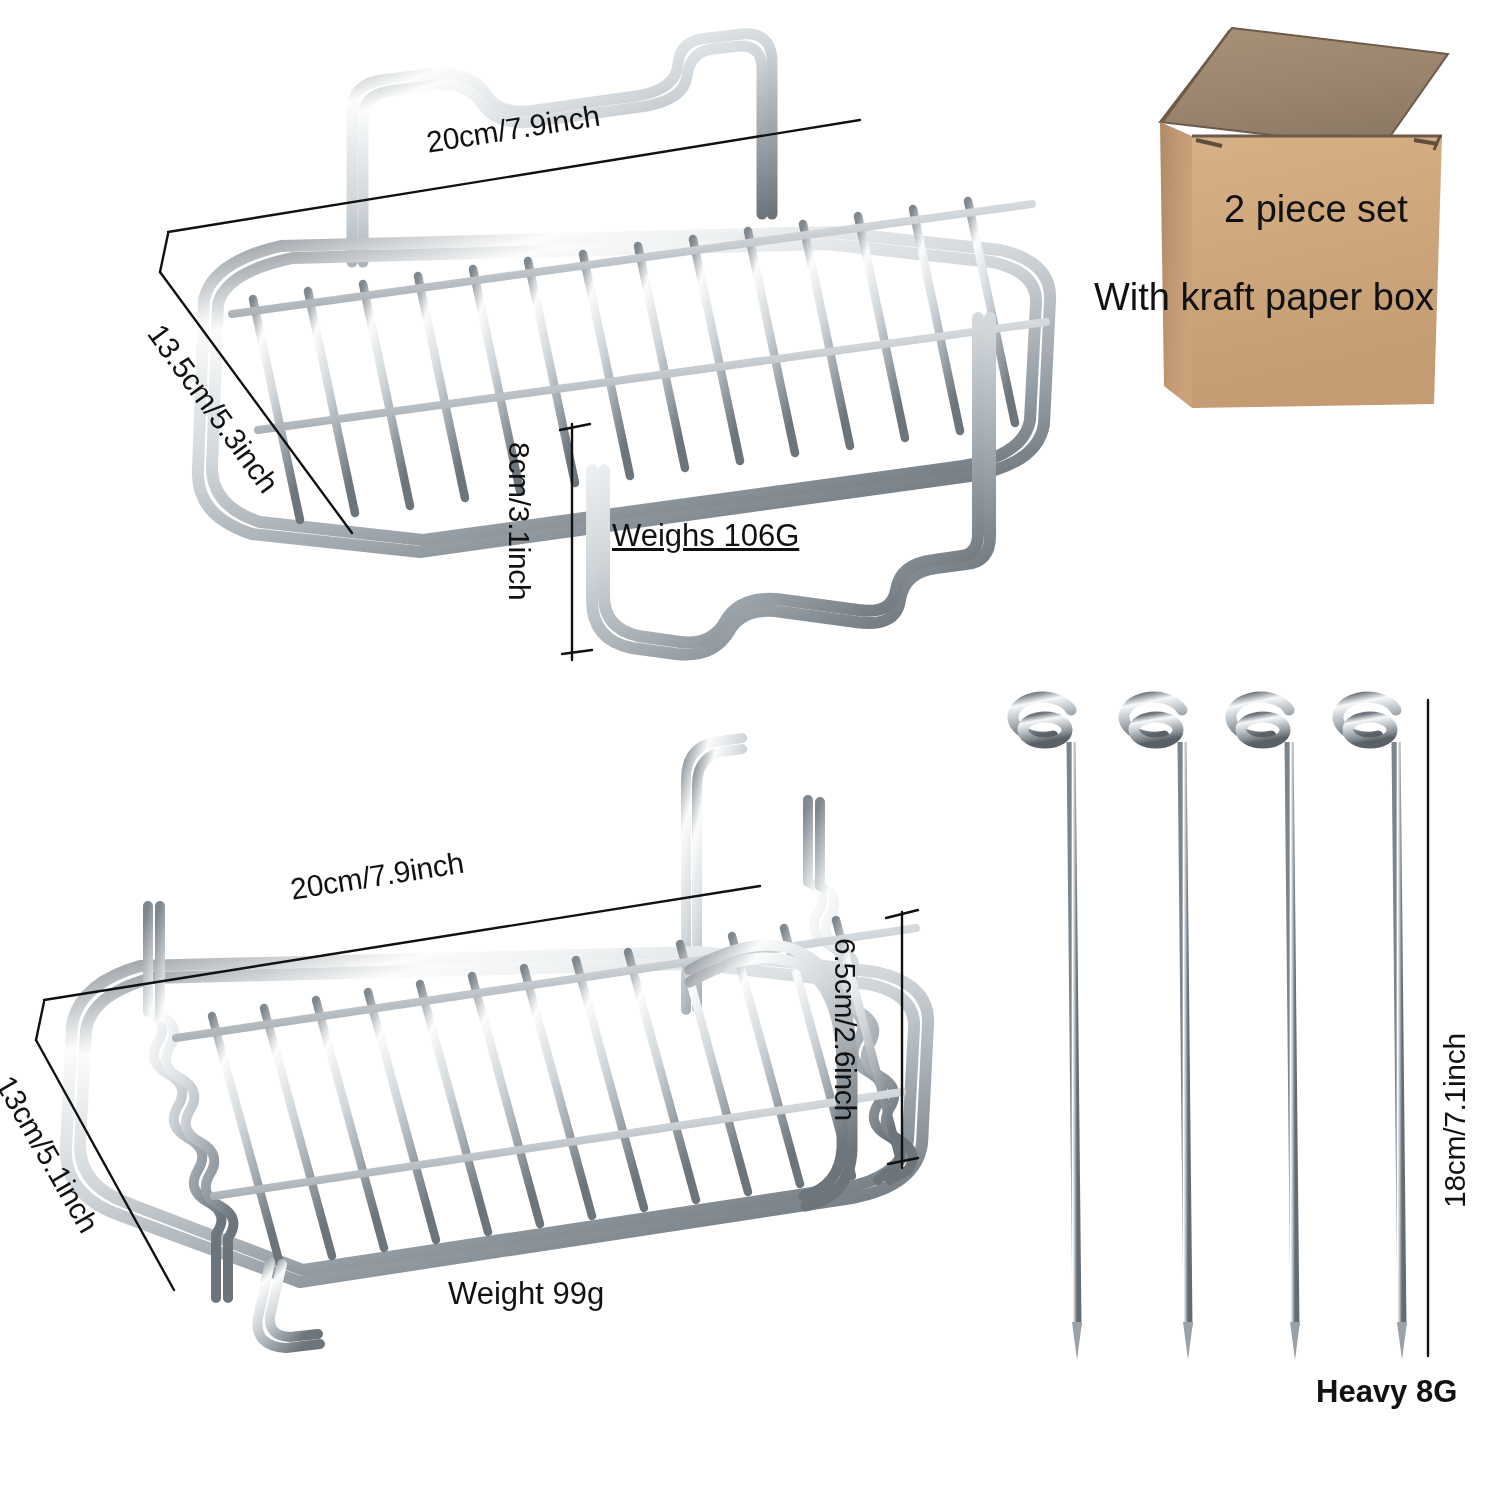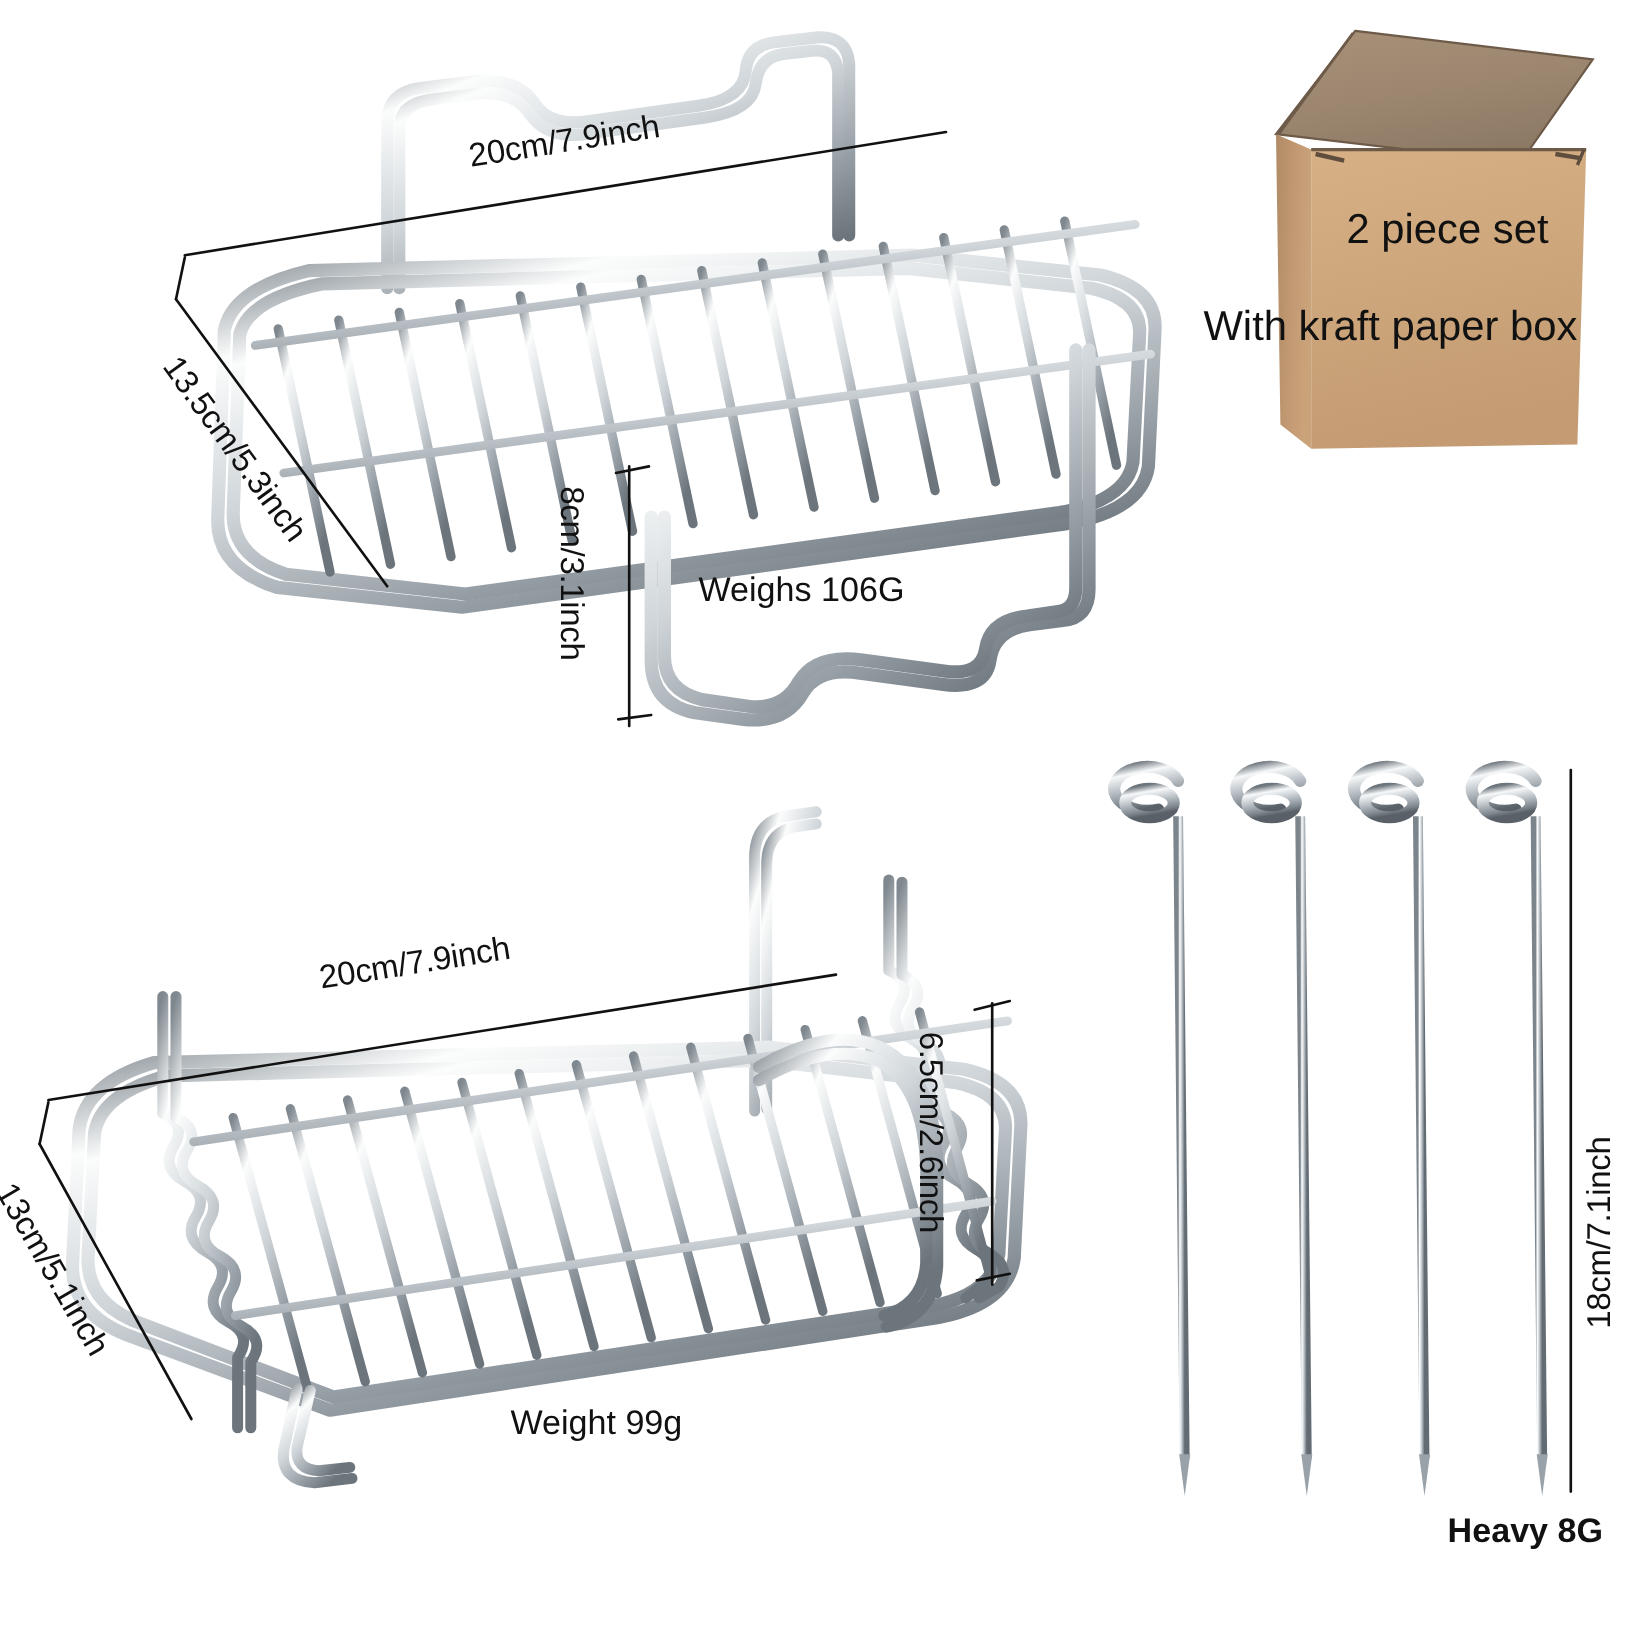--- a/index.html
+++ b/index.html
@@ -283,29 +283,29 @@
     <line x1="1414" y1="140" x2="1438" y2="144" stroke="#5f4d3d" stroke-width="4"></line>
   </g>
 </svg>
 
 <div class="lbl anno" style="left:424px;top:126px;transform:rotate(-9deg);transform-origin:left top;">20cm/7.9inch</div>
 
 <div class="lbl anno" style="left:168px;top:318px;transform:rotate(54deg);transform-origin:left top;">13.5cm/5.3inch</div>
 
 <div class="lbl anno" style="left:536px;top:442px;transform:rotate(90deg);transform-origin:left top;">8cm/3.1inch</div>
 
-<div class="lbl weight" style="left:635px;top:518px;">Weighs 106G</div>
+<div class="lbl weight" style="left:612px;top:518px;text-decoration:underline;">Weighs 106G</div>
 
 <div class="lbl anno" style="left:288px;top:873px;transform:rotate(-9deg);transform-origin:left top;">20cm/7.9inch</div>
 
 <div class="lbl anno" style="left:18px;top:1070px;transform:rotate(60deg);transform-origin:left top;">13cm/5.1inch</div>
 
 <div class="lbl anno" style="left:862px;top:938px;transform:rotate(90deg);transform-origin:left top;">6.5cm/2.6inch</div>
 
-<div class="lbl weight" style="left:464px;top:1276px;">Weight 99g</div>
+<div class="lbl weight" style="left:448px;top:1276px;">Weight 99g</div>
 
 <div class="lbl anno" style="left:1438px;top:1208px;transform:rotate(-90deg);transform-origin:left top;">18cm/7.1inch</div>
 
 <div class="lbl weight" style="left:1316px;top:1374px;font-weight:bold;">Heavy 8G</div>
 
 <div class="lbl boxtxt" style="left:1224px;top:188px;">2 piece set</div>
 
 <div class="lbl boxtxt" style="left:1094px;top:252px;margin-top:24px;">With kraft paper box</div>
 
 </div>

